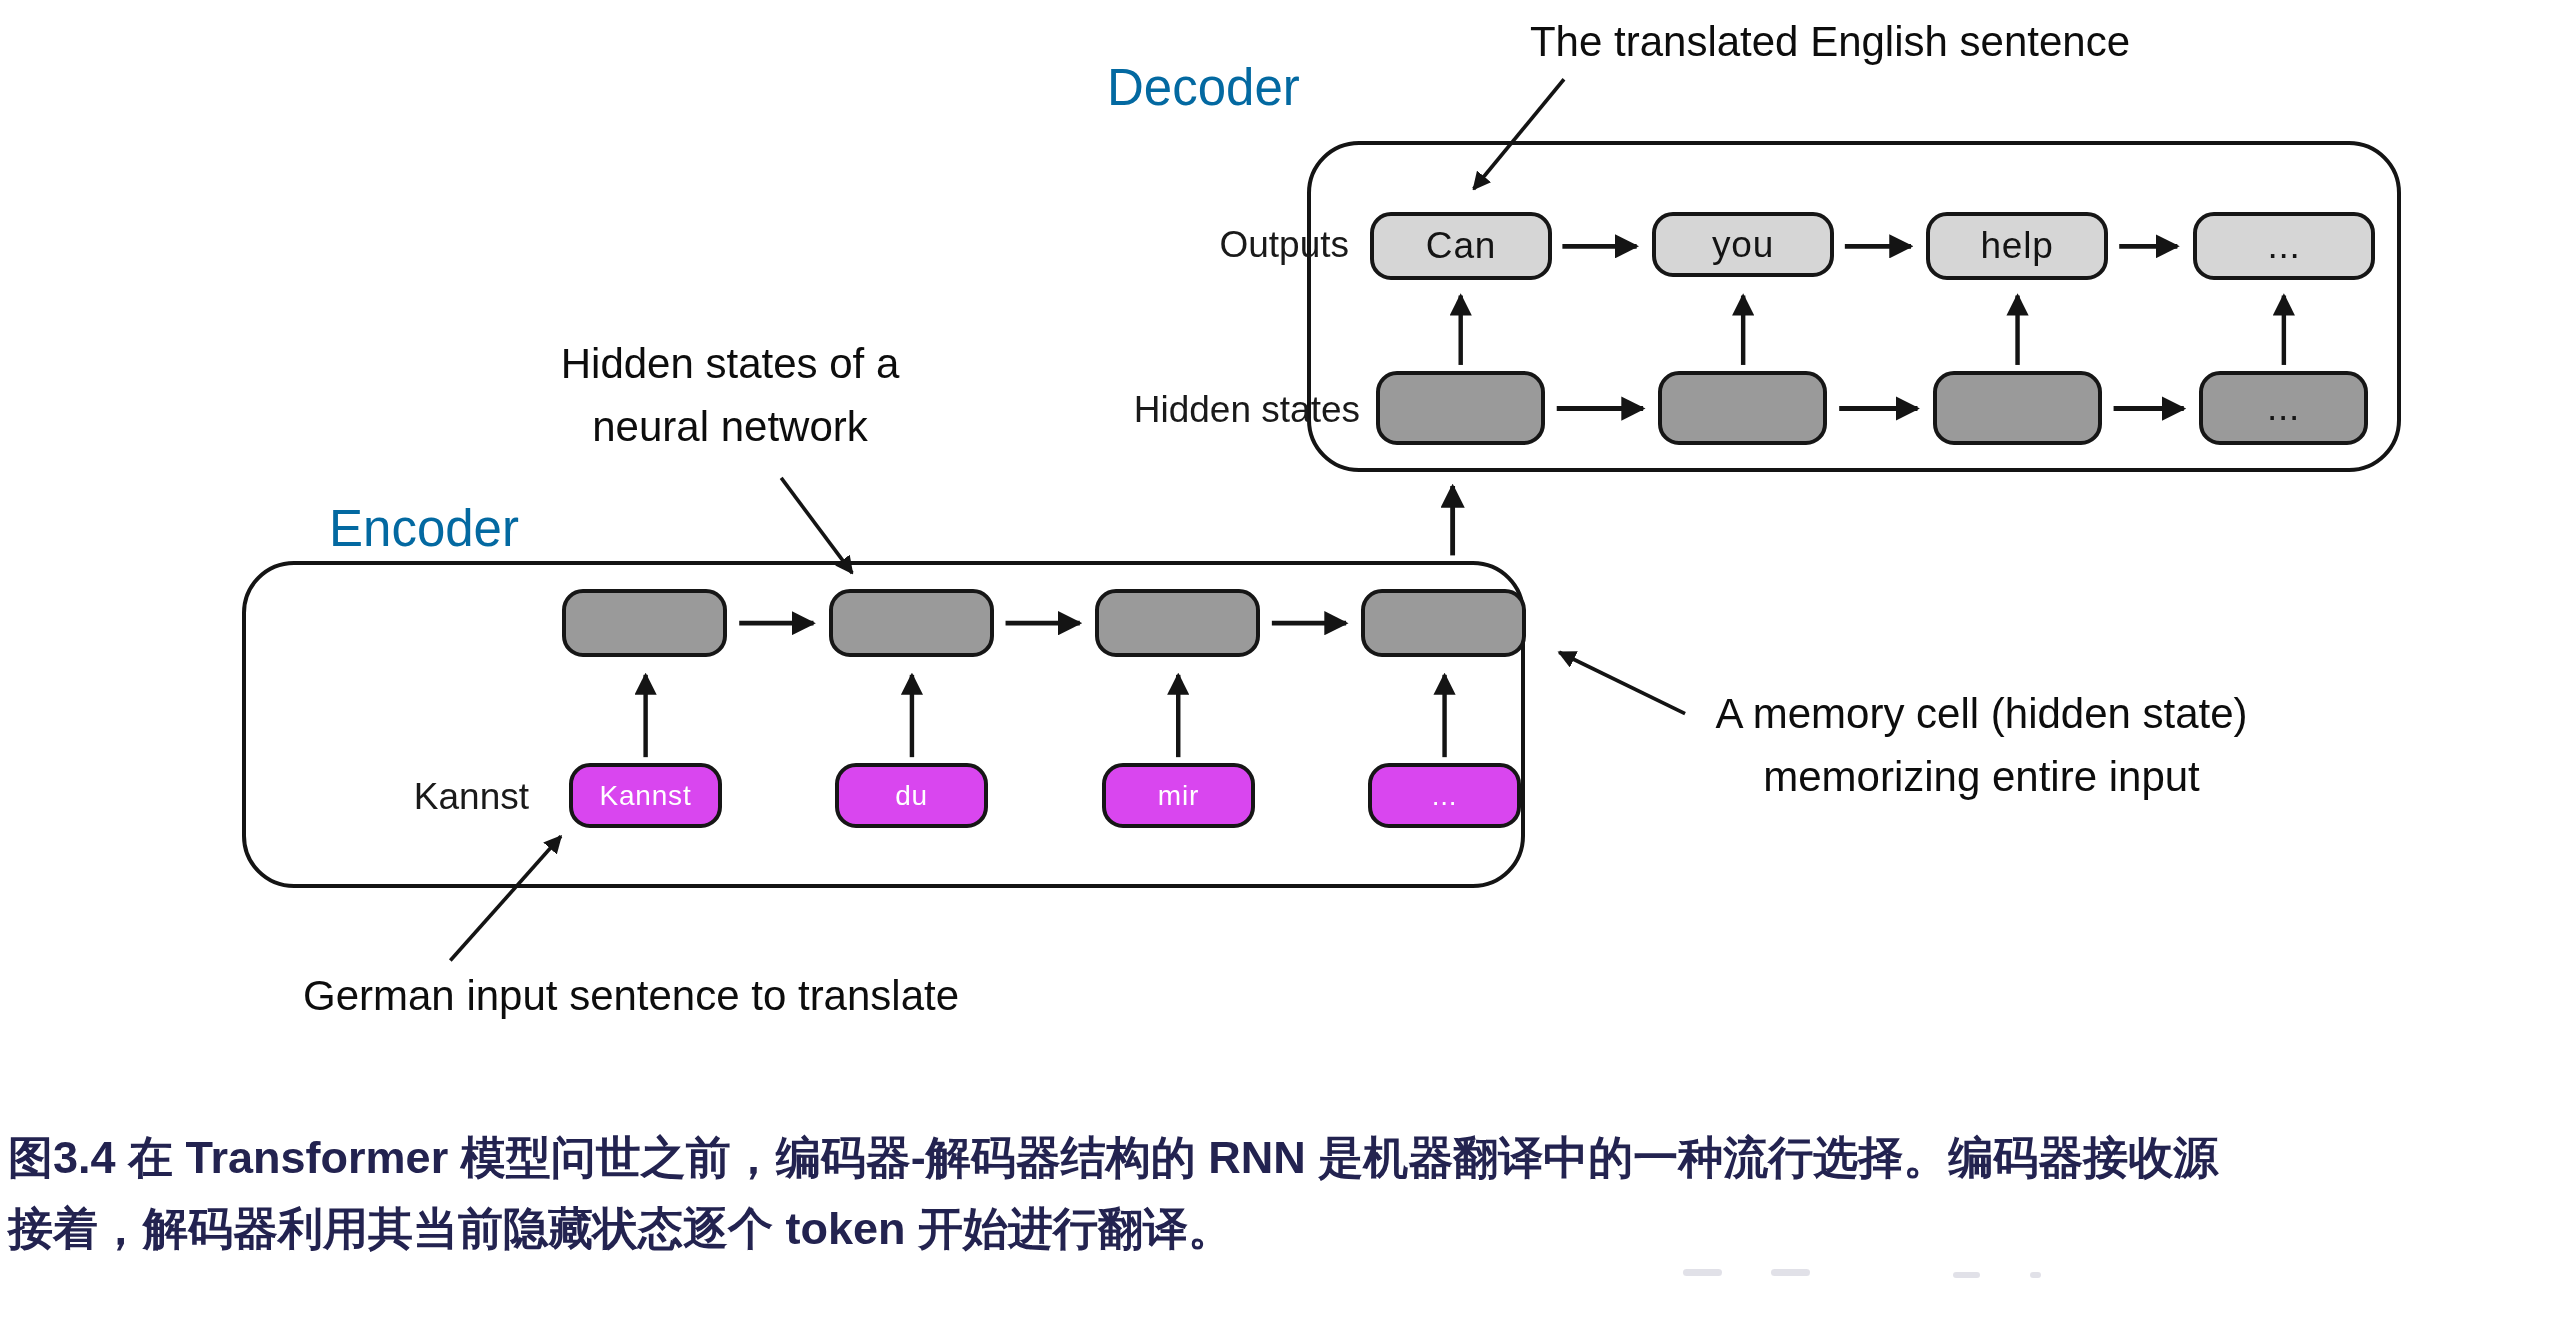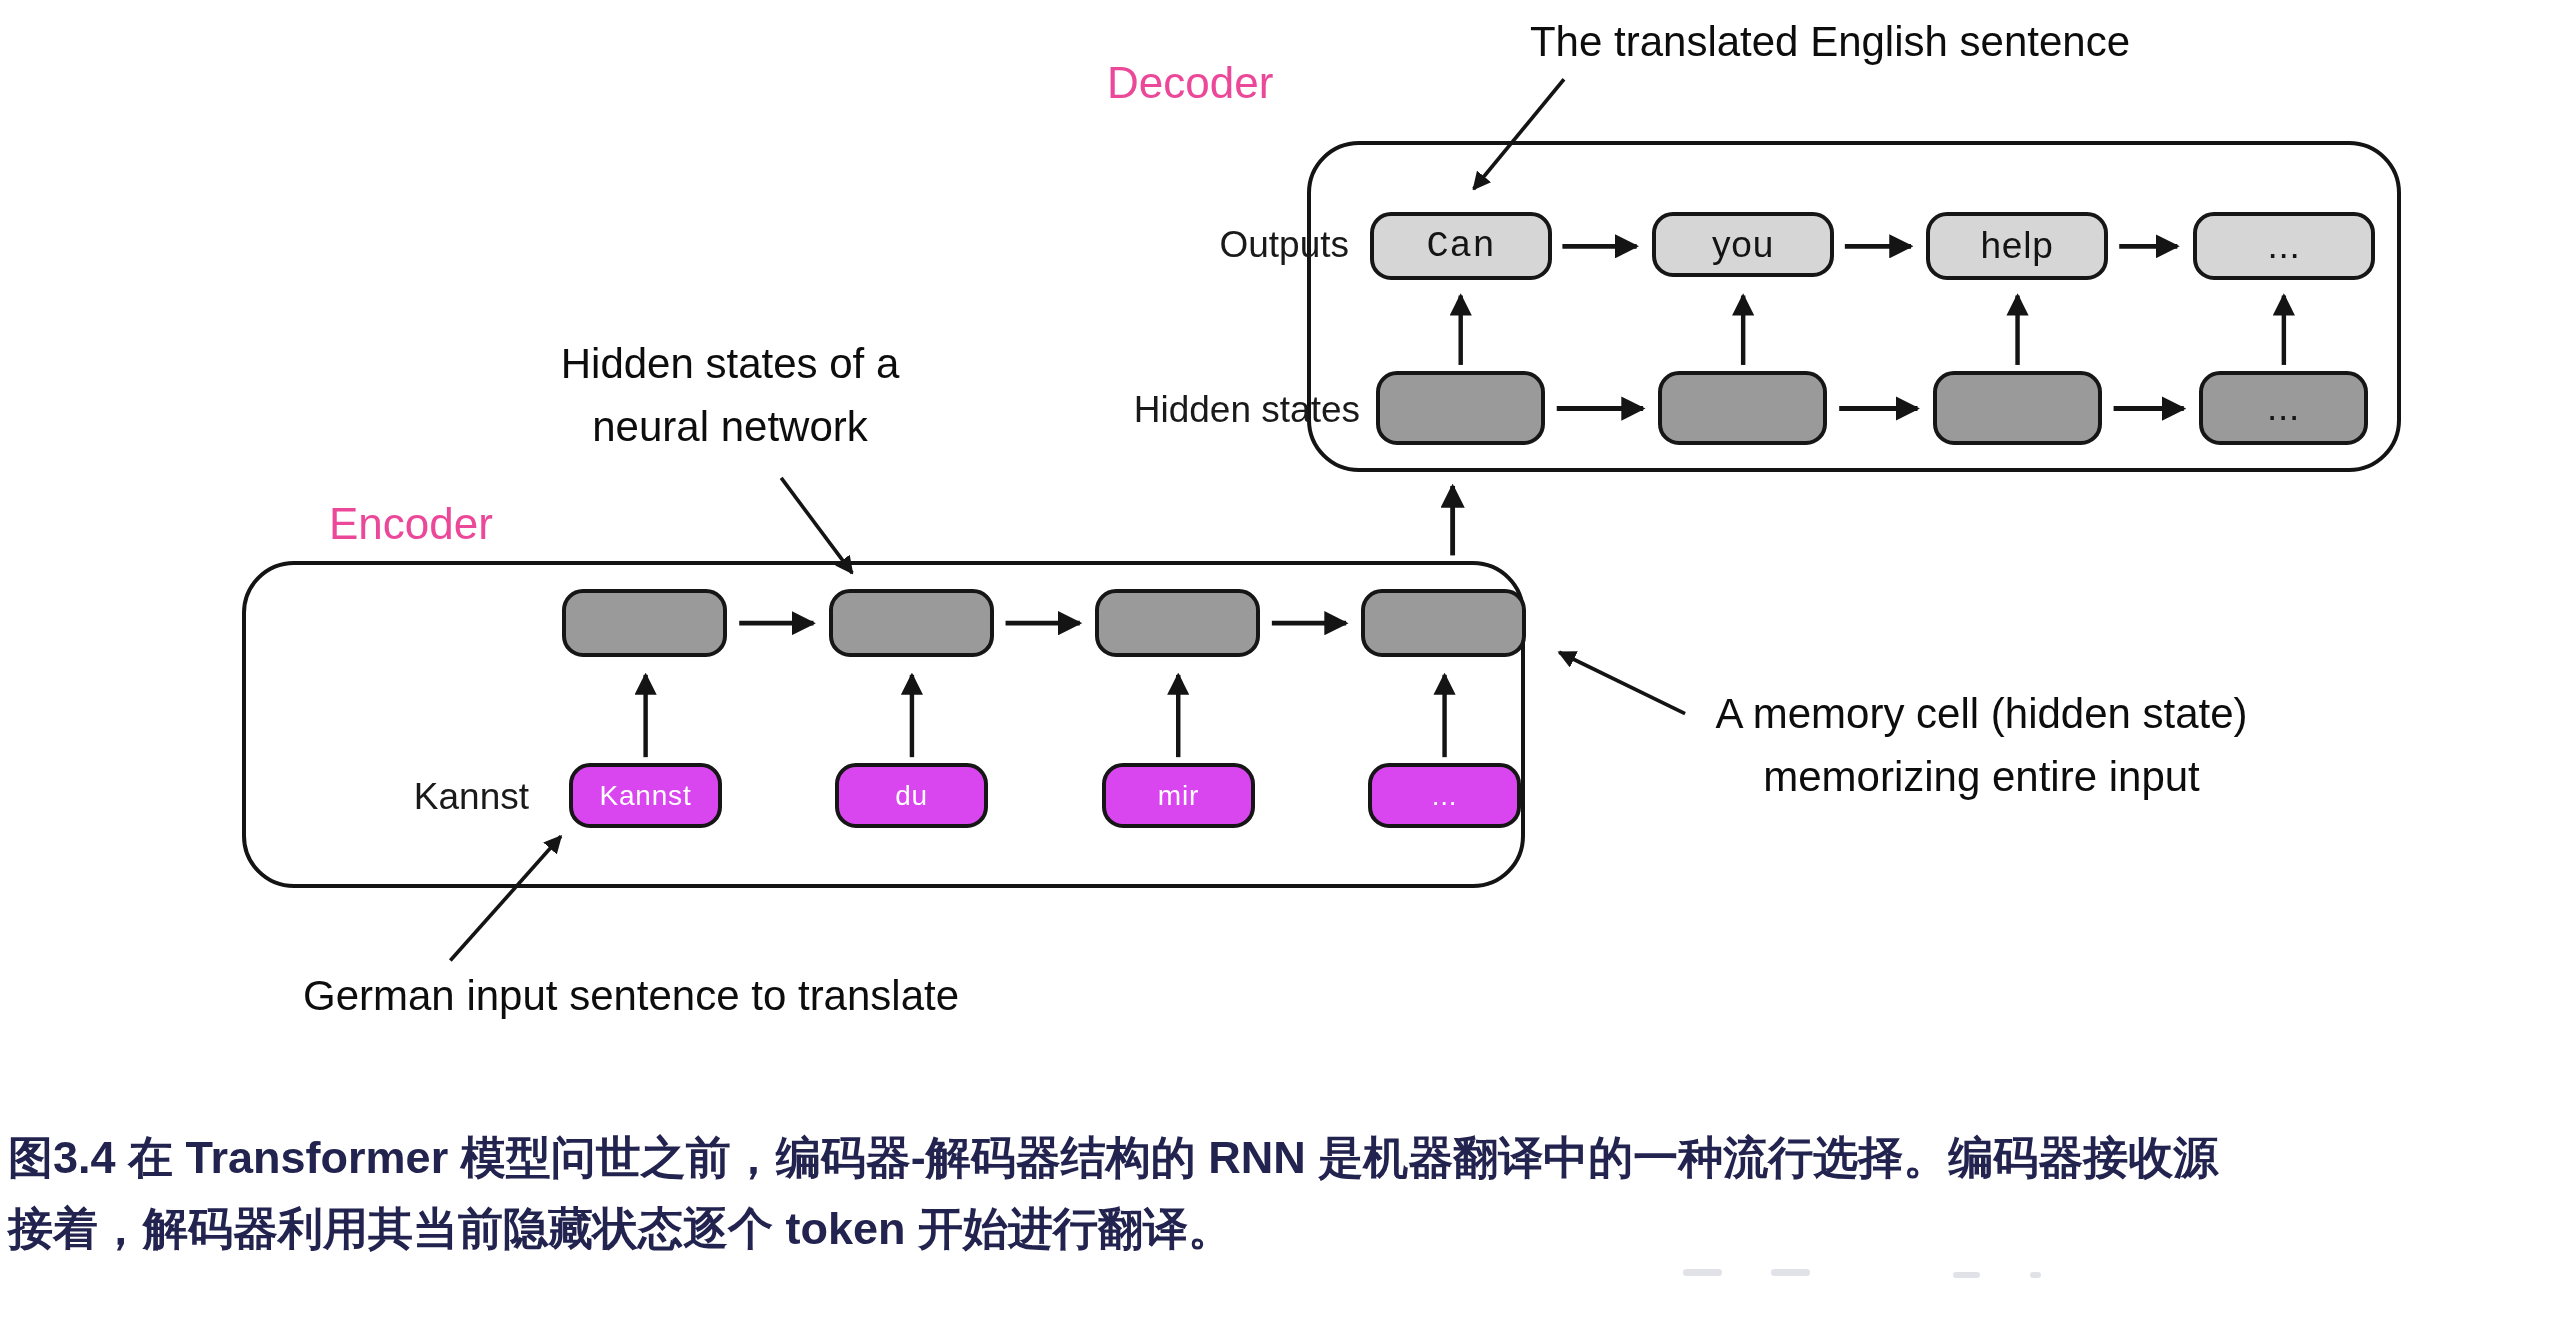--- a/index.html
+++ b/index.html
@@ -22,21 +22,21 @@
   }
   .cell.output { background:#d6d6d6; }
   .cell.hidden { background:#9a9a9a; }
   .cell.input  { background:#d946ef; color:#ffffff; font-size:28px; }
   
   .rowlabel {
     position:absolute; font-size:37px; color:#1a1a1a;
     text-align:right; white-space:nowrap;
   }
   .grouplabel {
-    position:absolute; font-size:44px; color:#ec4899; white-space:nowrap;
+    position:absolute; font-size:51px; color:#0369a1; white-space:nowrap;
   }
   .annotation {
     position:absolute; font-weight:400; font-size:42px; color:#0d0d0d;
     text-align:center; line-height:1.5; white-space:nowrap;
   }
   .svg-layer { position:absolute; left:0; top:0; pointer-events:none; }
   .caption {
     position:absolute; left:8px; top:1122px; width:2566px;
     font-size:45px; line-height:1.58; color:#232350; white-space:nowrap;font-weight:bold;
   }
@@ -49,21 +49,21 @@
 
 <div class="page">
 
   <div class="grouplabel" style="left:1107px; top:58px;">Decoder</div>
 
   <div class="bigbox" style="left:1307px; top:141px; width:1094px; height:331px;"></div>
 
   <div class="annotation" style="left:1525px; top:9.7px; width:610px;">The translated English sentence</div>
 
   <div class="rowlabel" style="left:1146px; top:224px; width:203px;">Outputs</div>
-  <div class="cell output" style="left:1370px; top:212px; width:182px; height:68px;font-family:Liberation Mono, monospace;">Can</div>
+  <div class="cell output" style="left:1370px; top:212px; width:182px; height:68px;">Can</div>
   <div class="cell output" style="left:1652px; top:212px; width:182px; height:65px;">you</div>
   <div class="cell output" style="left:1926px; top:212px; width:182px; height:68px;">help</div>
   <div class="cell output" style="left:2193px; top:212px; width:182px; height:68px;">...</div>
 
   <div class="rowlabel" style="left:1094px; top:389px; width:266px;">Hidden states</div>
   <div class="cell hidden" style="left:1376px; top:371px; width:169px; height:74px;"></div>
   <div class="cell hidden" style="left:1658px; top:371px; width:169px; height:74px;"></div>
   <div class="cell hidden" style="left:1933px; top:371px; width:169px; height:74px;"></div>
   <div class="cell hidden" style="left:2199px; top:371px; width:169px; height:74px;">...</div>
 

